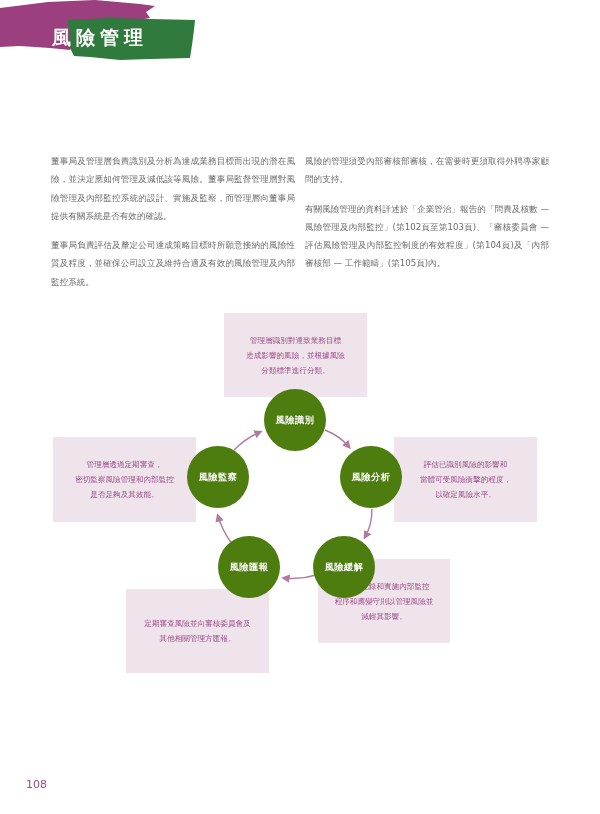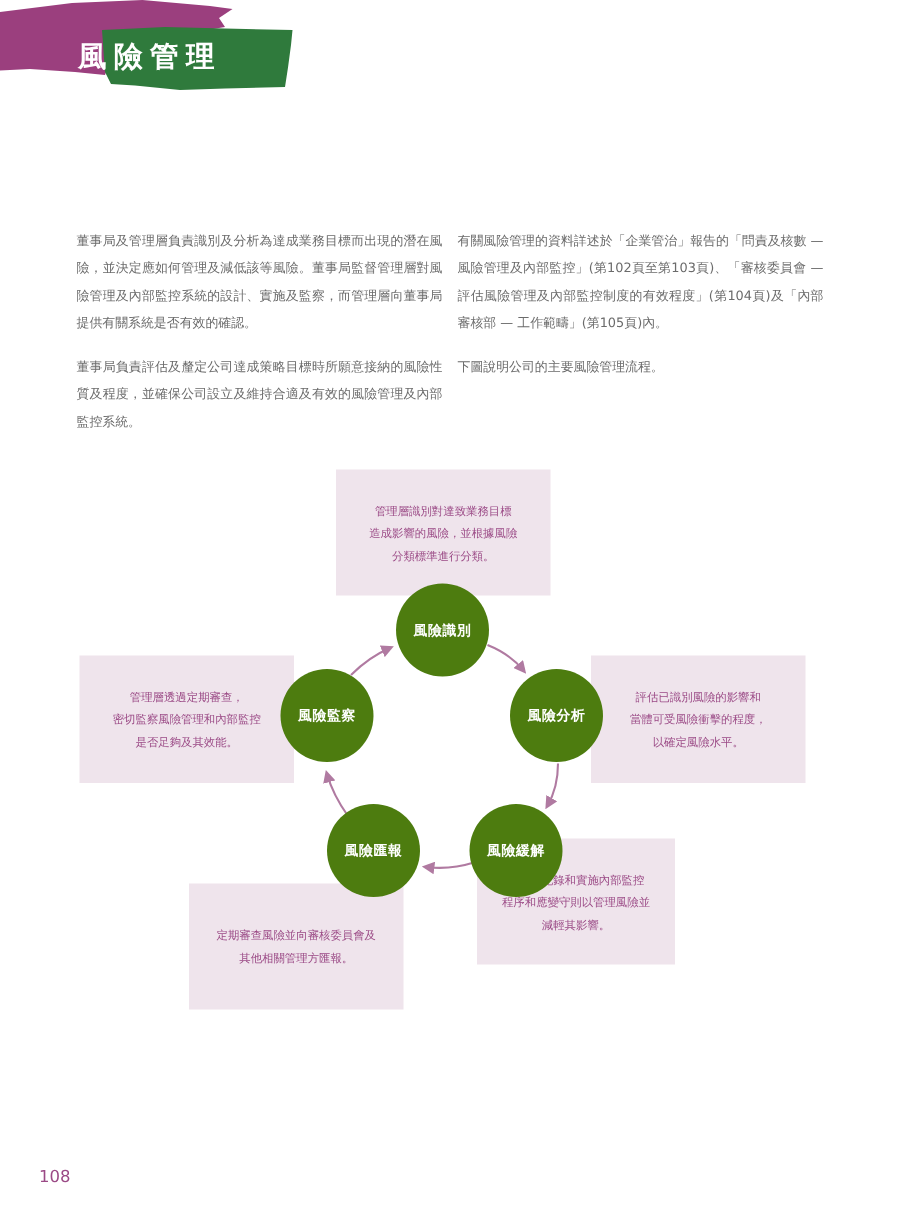--- a/index.html
+++ b/index.html
@@ -41,22 +41,22 @@
     <path d="M68,20 L110,18 L150,19 L195,20 L194,30 L192,45 L190,58 L150,59 L120,60 L90,57 L74,56 L70,48 Z" fill="#2f7a3c"></path>
   </svg>
   <div class="page-title">風險管理</div>
 </div>
 
 <div class="col col-left">
   <p>董事局及管理層負責識別及分析為達成業務目標而出現的潛在風險，並決定應如何管理及減低該等風險。董事局監督管理層對風險管理及內部監控系統的設計、實施及監察，而管理層向董事局提供有關系統是否有效的確認。</p>
   <p>董事局負責評估及釐定公司達成策略目標時所願意接納的風險性質及程度，並確保公司設立及維持合適及有效的風險管理及內部監控系統。</p>
 </div>
 <div class="col col-right">
+  <p>風險的管理須受內部審核部審核，在需要時更須取得外聘專家顧問的支持。</p>
   <p>有關風險管理的資料詳述於「企業管治」報告的「問責及核數 — 風險管理及內部監控」(第102頁至第103頁)、「審核委員會 — 評估風險管理及內部監控制度的有效程度」(第104頁)及「內部審核部 — 工作範疇」(第105頁)內。</p>
-  <p>下圖說明公司的主要風險管理流程。</p>
 </div>
 
 <div class="desc-box" style="left:224px; top:313px; width:143px; height:84px; align-items:flex-start; padding-top:20px;">
   <span>管理層識別對達致業務目標
 造成影響的風險，並根據風險
 分類標準進行分類。</span>
 </div>
 <div class="desc-box" style="left:394px; top:437px; width:143px; height:85px;">
   <span>評估已識別風險的影響和
 當體可受風險衝擊的程度，

